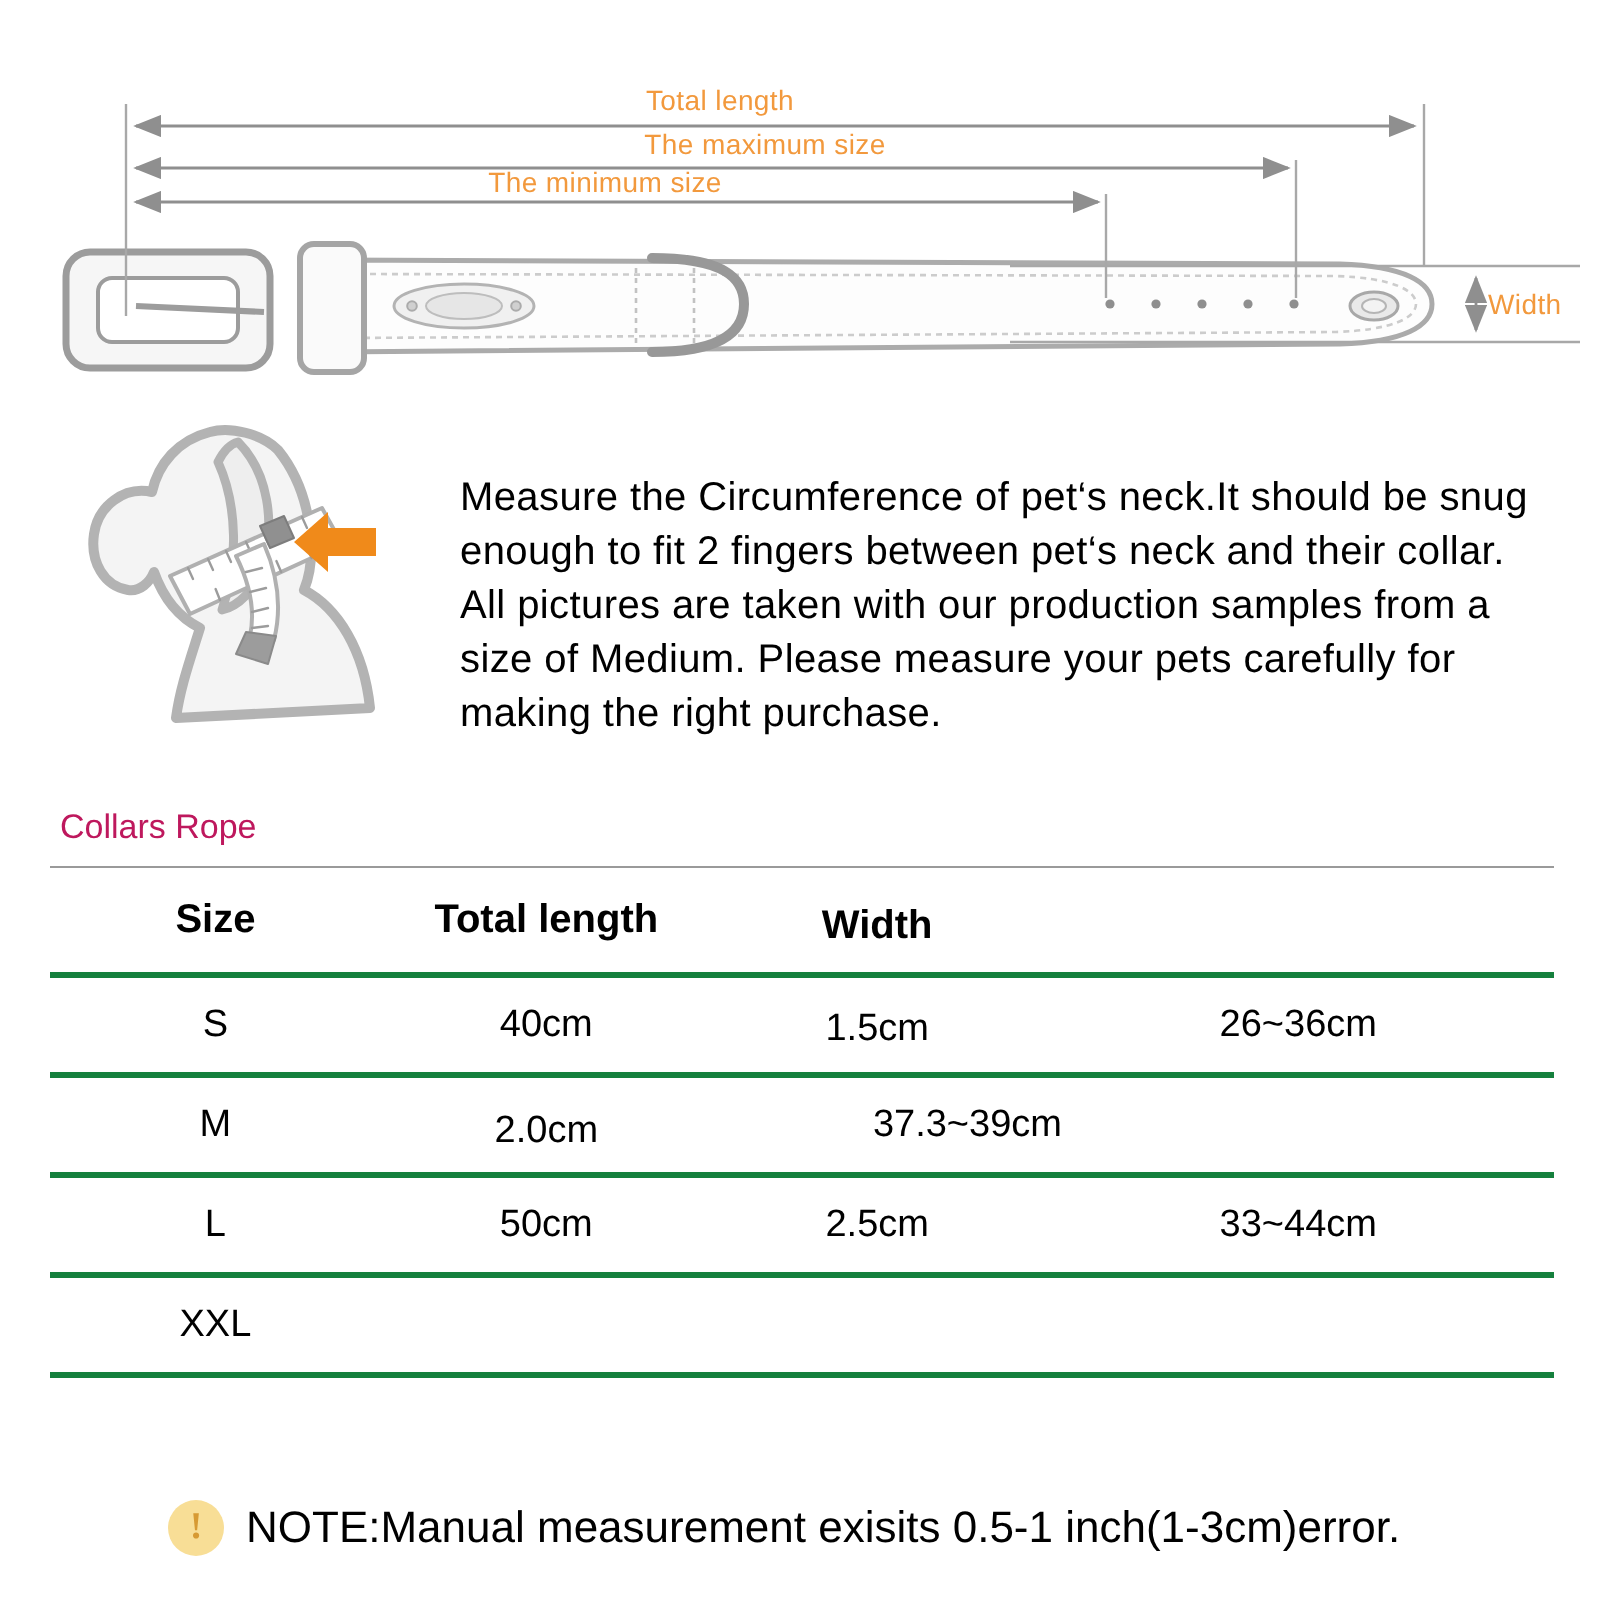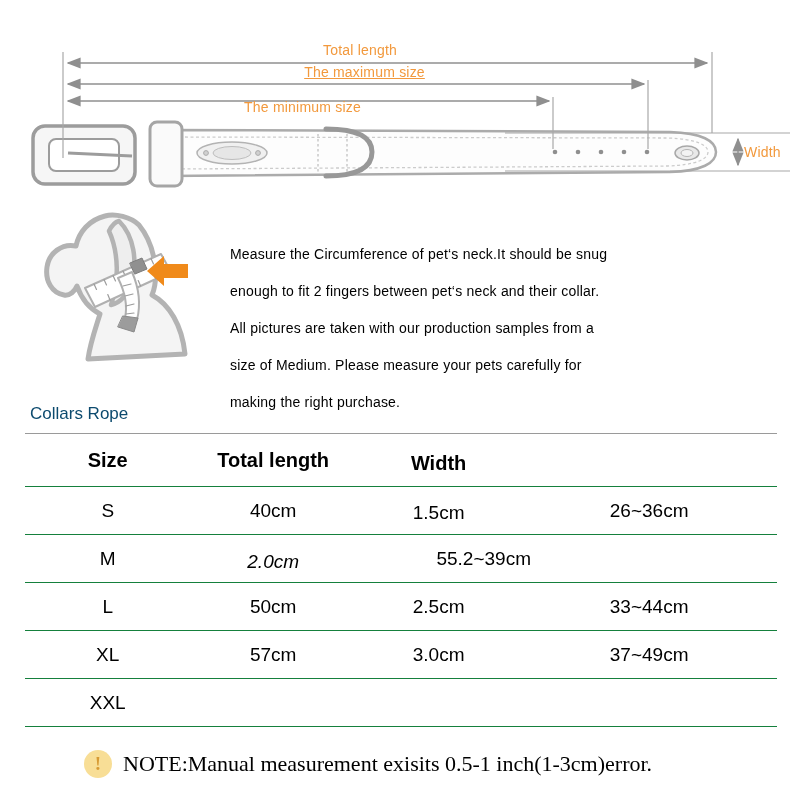--- a/index.html
+++ b/index.html
@@ -8,53 +8,53 @@
     font-family:"Liberation Sans","DejaVu Sans",sans-serif;color:#000;
   }
   
   .diagram{position:absolute;left:0;top:0;width:800px;height:220px;}
   .diagram svg{position:absolute;left:0;top:0;}
   .dim-label{
     position:absolute;font-size:14px;color:#F2993D;letter-spacing:0.2px;
     text-align:center;white-space:nowrap;
   }
   .lbl-total{left:300px;top:42px;width:120px;}
-  .lbl-max{left:287px;top:64px;width:155px;text-decoration:underline;}
-  .lbl-min{left:225px;top:99px;width:155px;}
+  .lbl-max{left:305px;top:64px;width:155px;}
+  .lbl-min{left:225px;top:83px;width:155px;}
   .lbl-width{left:744px;top:144px;width:60px;text-align:left;}
   
   .dog-wrap{position:absolute;left:35px;top:208px;width:190px;height:170px;}
   .guide-text{
     position:absolute;left:230px;top:236px;width:560px;margin:0;
-    font-size:14px;line-height:37px;letter-spacing:0.2px;white-space:pre;color:#000;
-  }
-  
-  .chart-title{position:absolute;left:30px;top:404px;font-size:17px;color:#0c4a6e;}
+    font-size:20px;line-height:27px;letter-spacing:0.2px;white-space:pre;color:#000;
+  }
+  
+  .chart-title{position:absolute;left:30px;top:404px;font-size:17px;color:#be185d;}
   .size-table{
     position:absolute;left:25px;top:433px;width:752px;
     border-top:1px solid #9a9a9a;
   }
-  .t-row{display:flex;align-items:center;height:47px;border-bottom:1px solid #15803d;}
+  .t-row{display:flex;align-items:center;height:47px;border-bottom:3px solid #15803d;}
   .t-row.header{height:52px;}
   .t-cell{text-align:center;font-size:19px;}
   .t-row.header .t-cell{font-size:20px;font-weight:700;}
   .c0{width:22%;}.c1{width:22%;}.c2{width:22%;}.c3{width:34%;}
   .t-row.header .c2{transform:translateY(3px);}
   .t-row.r0 .c2{transform:translateY(-3px);margin-top:11px;}
-  .t-row.r1 .c2{transform:translateY(3px);font-style:italic;}
+  .t-row.r1 .c2{transform:translateY(3px);}
   .t-row.r4 .c2{transform:translateY(3px);}
   
   .note{position:absolute;left:84px;top:749px;display:flex;align-items:center;gap:11px;}
   .note-icon{
     width:28px;height:28px;border-radius:50%;background:#F8DE96;flex:0 0 auto;
     color:#D79A33;font-family:"Liberation Serif","DejaVu Serif",serif;font-weight:700;
     font-size:19px;line-height:28px;text-align:center;
   }
   .note-text{
-    font-family:Liberation Serif, serif;
+    font-family:Liberation Sans, sans-serif;
     font-size:22px;line-height:30px;color:#000;white-space:nowrap;
   }
 </style>
 </head>
 <body>
 
 <div class="page">
 
   <div class="diagram">
     <svg width="800" height="220" viewBox="0 0 800 220">
@@ -175,34 +175,28 @@
     </div>
     <div class="t-row r0">
       <div class="t-cell c0">S</div>
       <div class="t-cell c1">40cm</div>
       <div class="t-cell c2">1.5cm</div>
       <div class="t-cell c3">26~36cm</div>
     </div>
     <div class="t-row r1">
       <div class="t-cell c0">M</div>
       <div class="t-cell c2">2.0cm</div>
-      <div class="t-cell c3">55.2~39cm</div>
+      <div class="t-cell c3">37.3~39cm</div>
     </div>
     <div class="t-row r2">
       <div class="t-cell c0">L</div>
       <div class="t-cell c1">50cm</div>
       <div class="t-cell c2">2.5cm</div>
       <div class="t-cell c3">33~44cm</div>
     </div>
-    <div class="t-row r3">
-      <div class="t-cell c0">XL</div>
-      <div class="t-cell c1">57cm</div>
-      <div class="t-cell c2">3.0cm</div>
-      <div class="t-cell c3">37~49cm</div>
-    </div>
     <div class="t-row r4">
       <div class="t-cell c0">XXL</div>
     </div>
   </div>
 
   <div class="note">
     <span class="note-icon">!</span>
     <span class="note-text">NOTE:Manual measurement exisits 0.5-1 inch(1-3cm)error.</span>
   </div>
 

